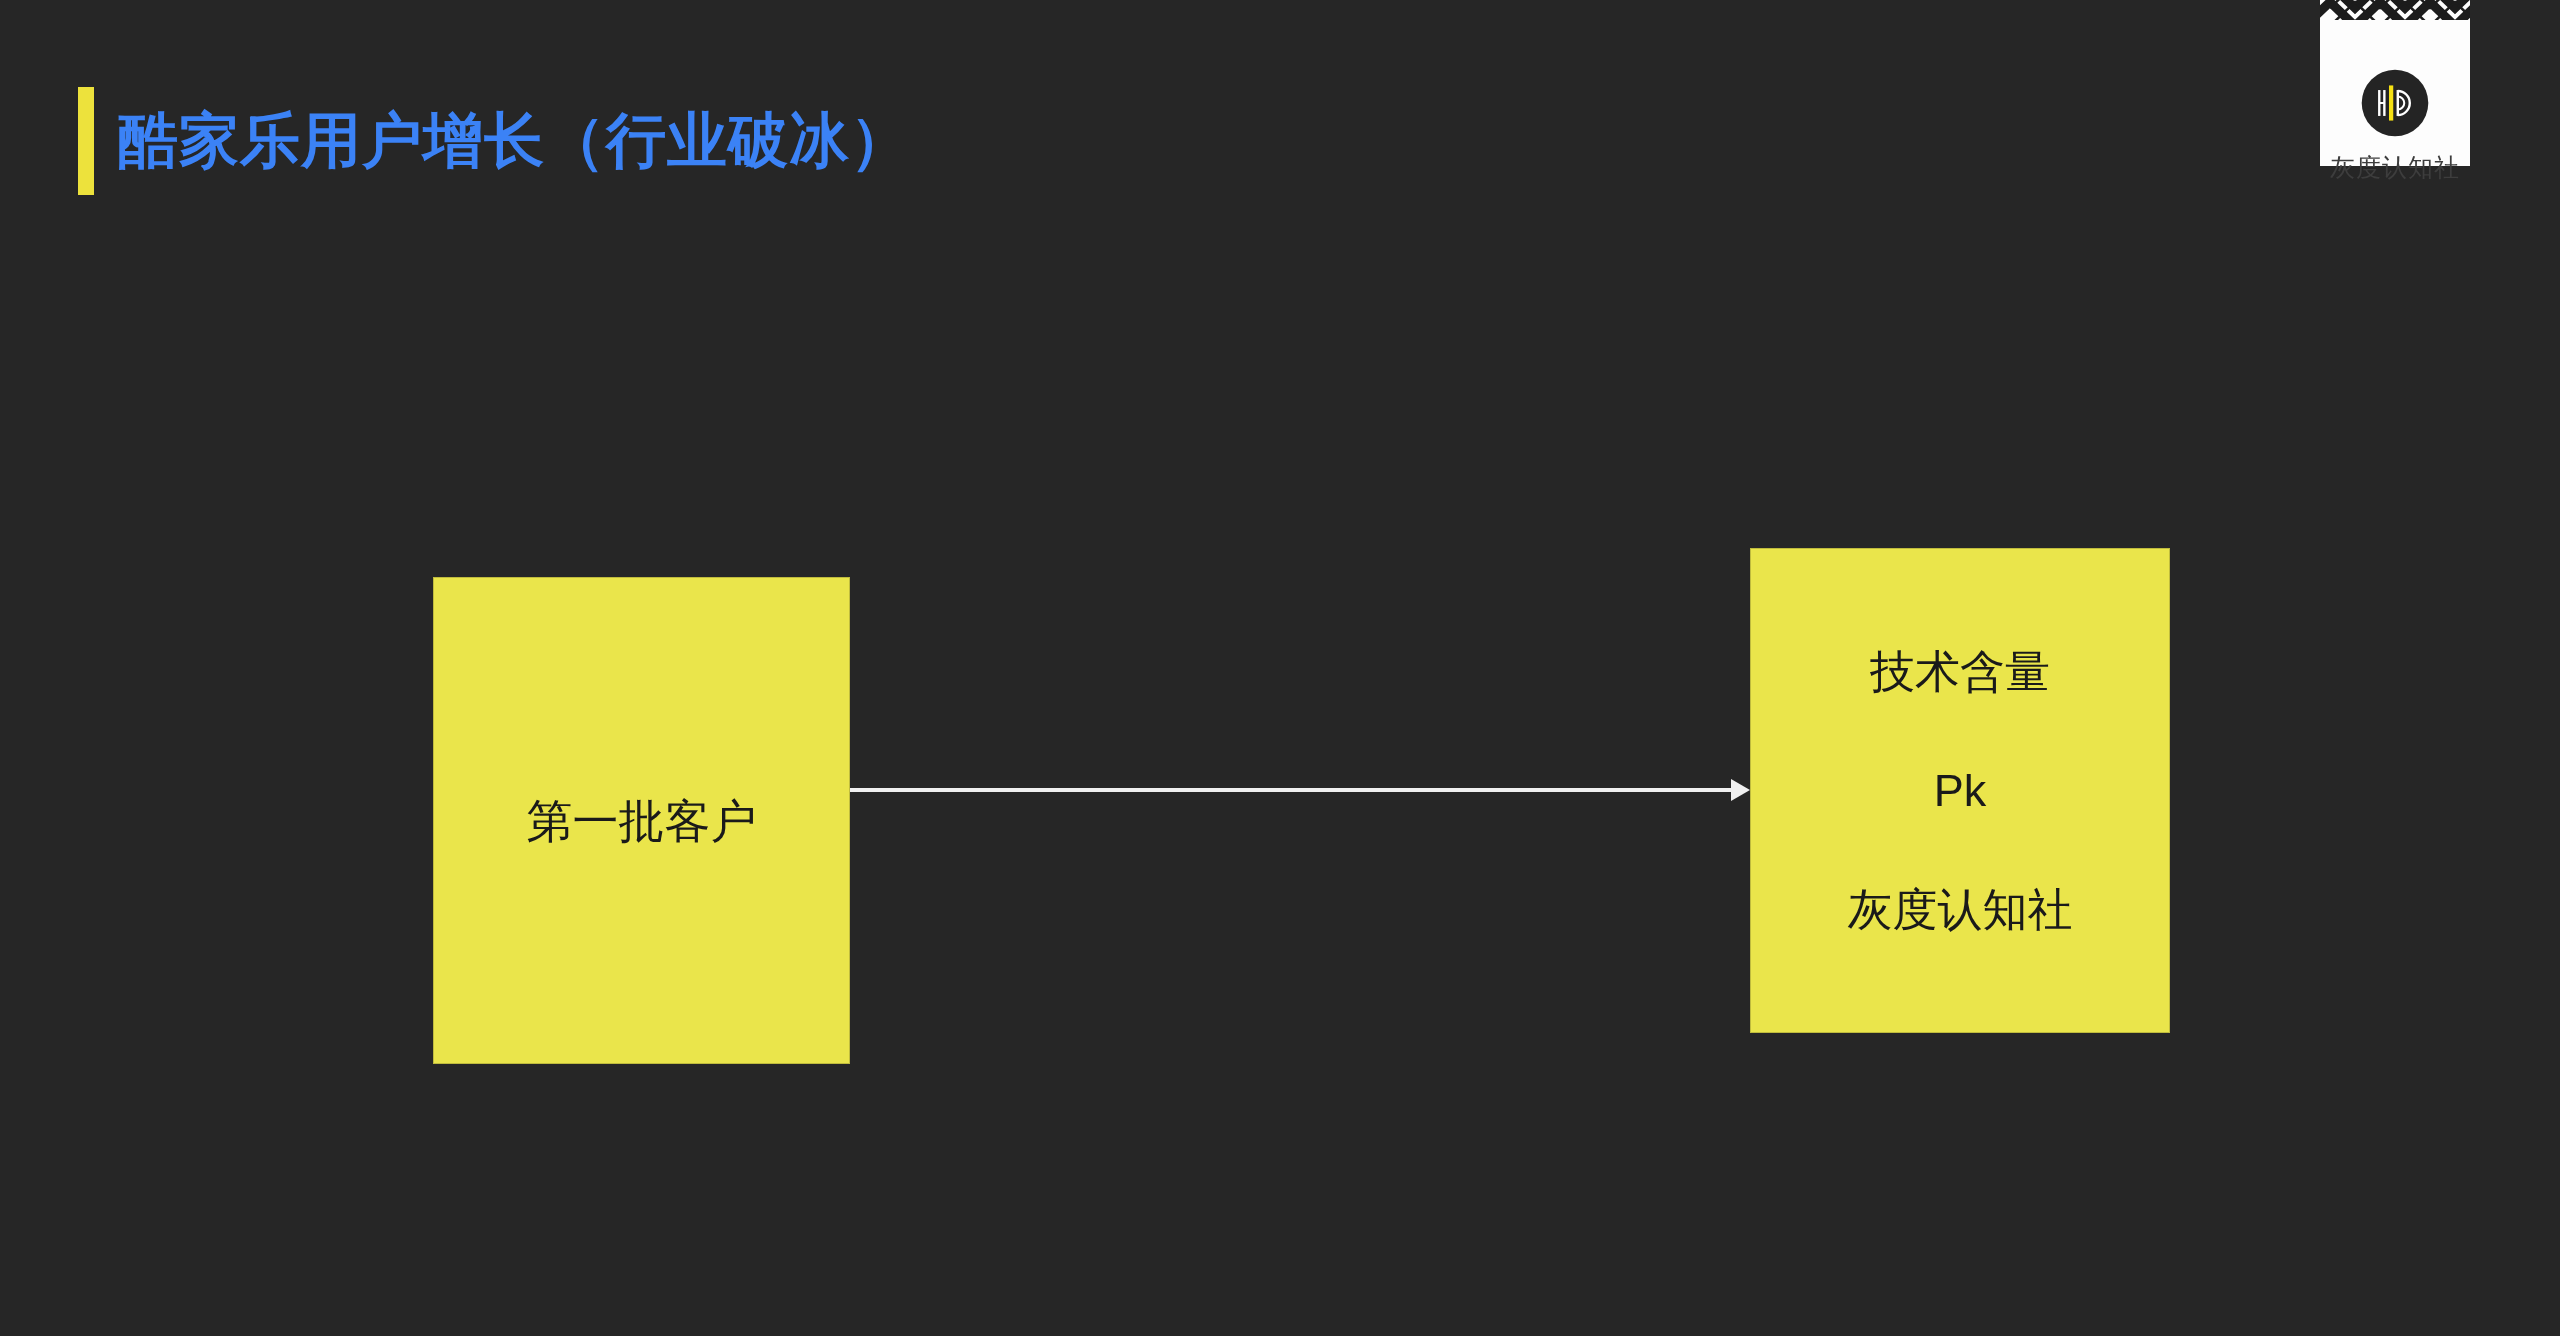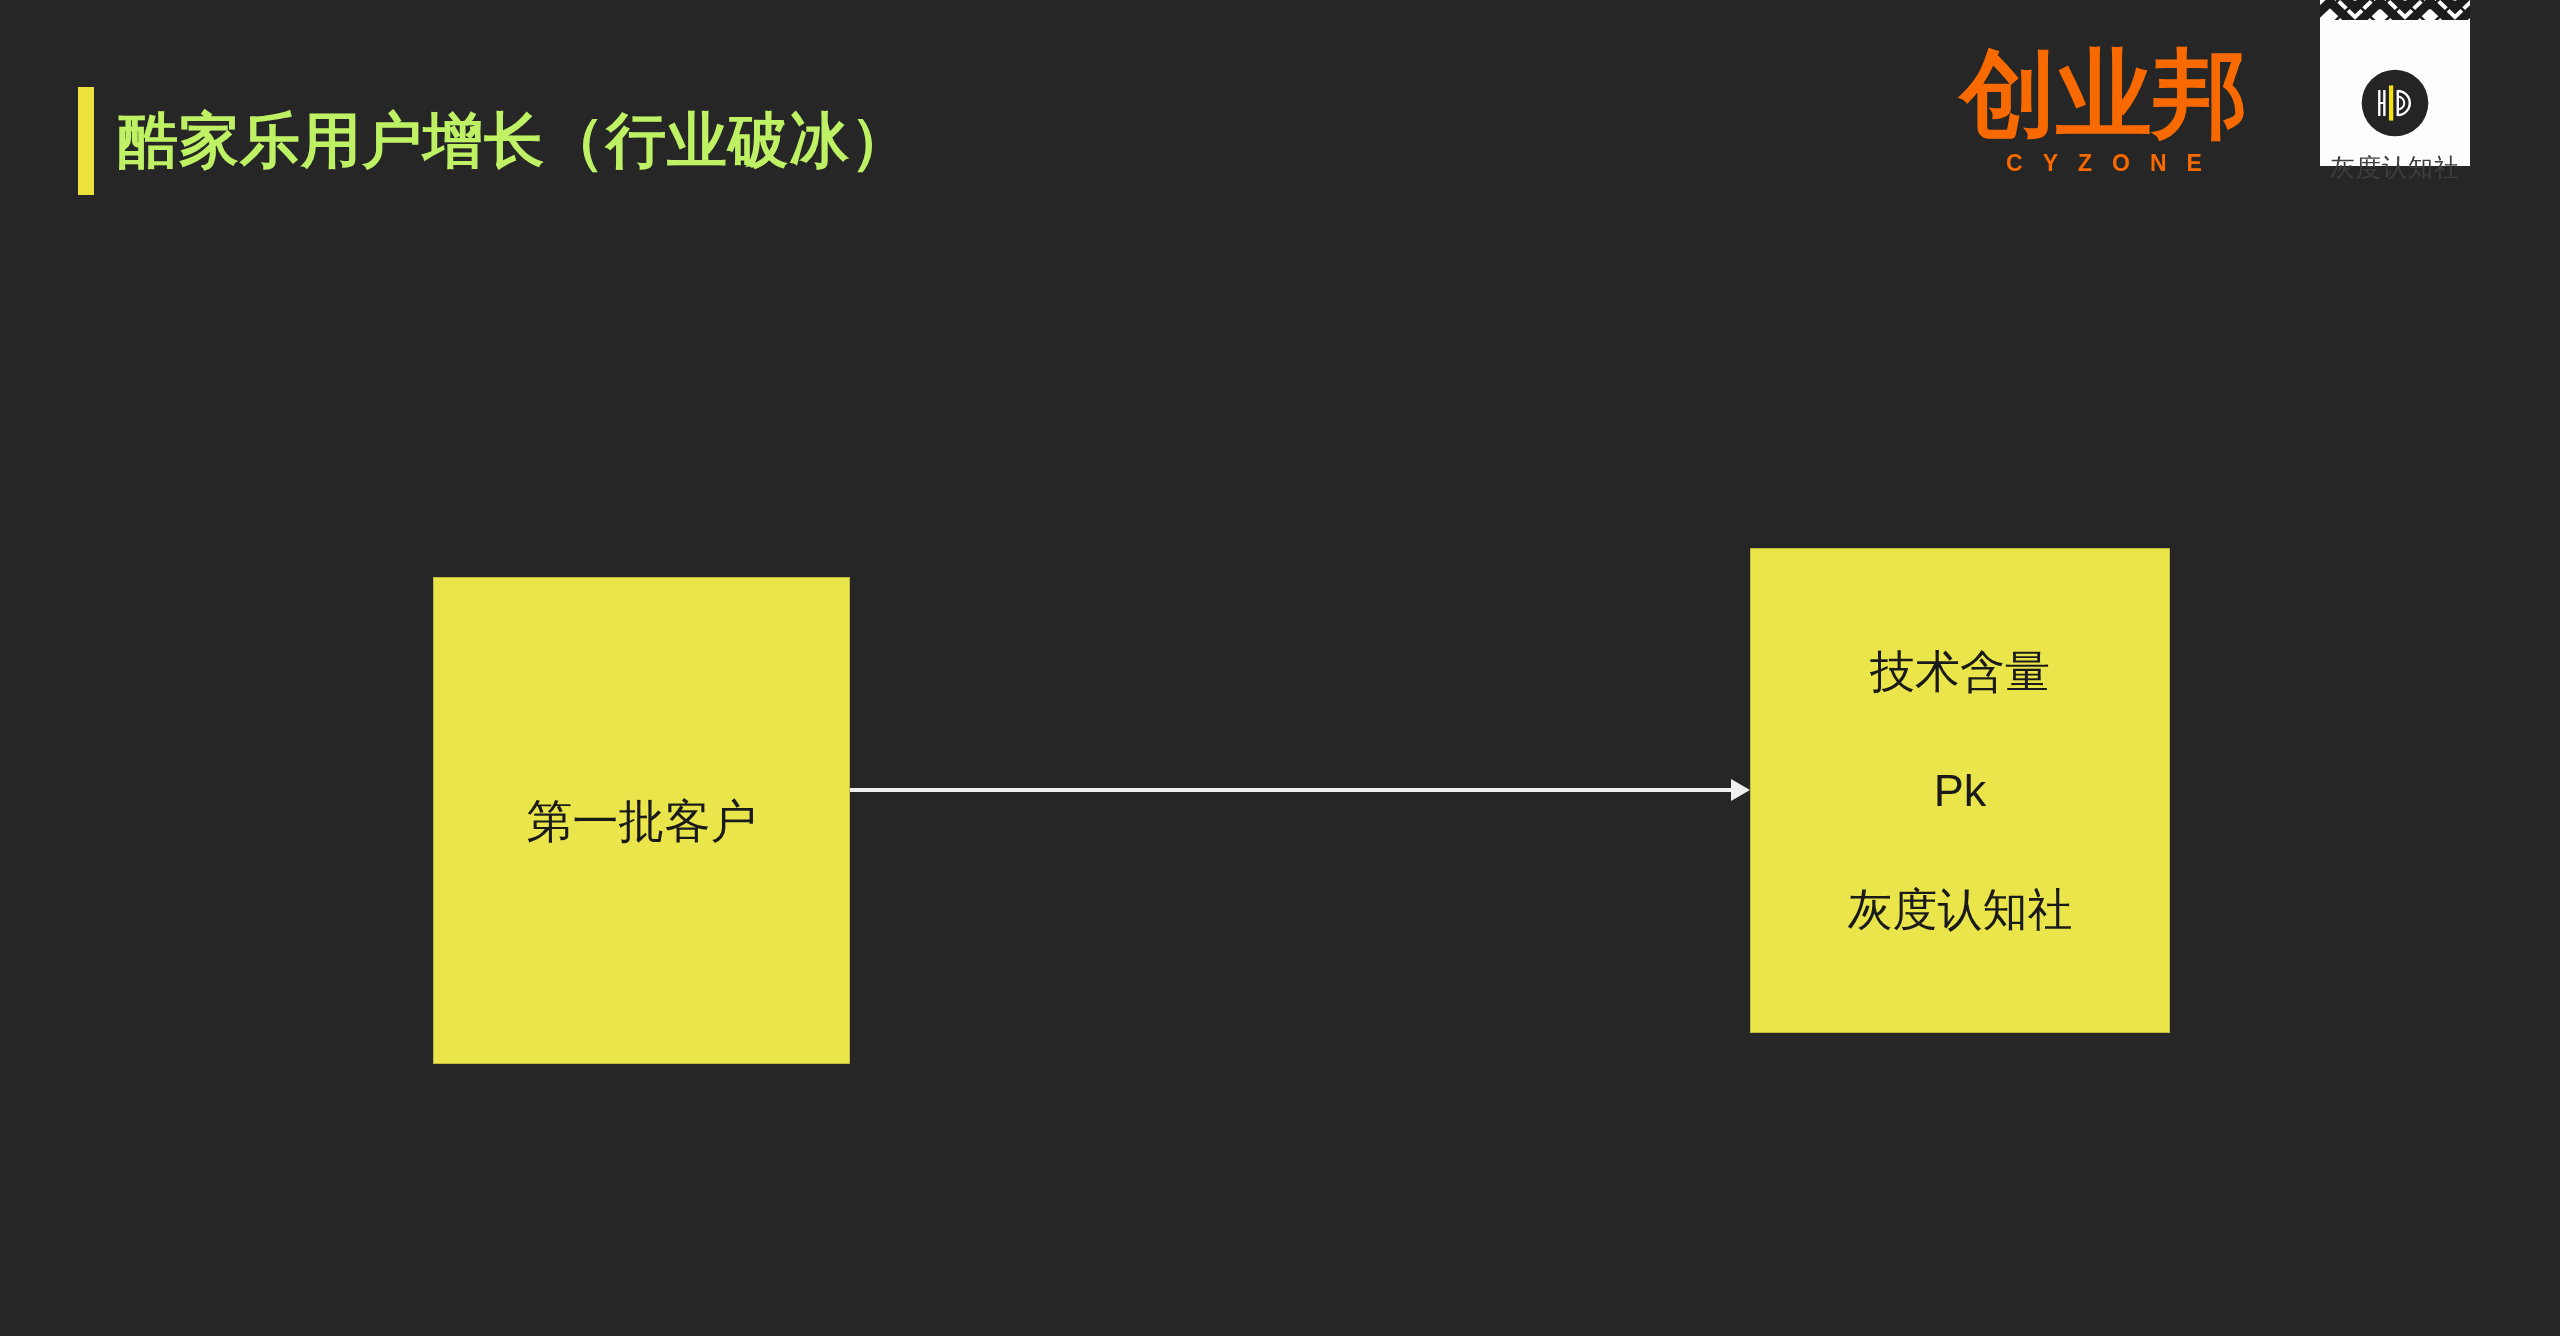--- a/index.html
+++ b/index.html
@@ -17,21 +17,21 @@
     position: absolute;
     left: 78px; top: 87px;
     height: 108px;
     display: flex; align-items: center; gap: 24px;
   }
   .title-bar {
     width: 16px; height: 108px;
     background: #EDE23C;
   }
   .title-text {
-    color: #bef264;
+    color: #3b82f6;
     font-size: 60px;
     font-weight: bold;
     letter-spacing: 1px;
     white-space: nowrap;
     line-height: 1;
   }
 
   
   .cyzone {
     position: absolute;
@@ -111,24 +111,20 @@
 </head>
 <body>
 
 <div class="stage">
 
   <div class="title-wrap">
     <div class="title-bar"></div>
     <div class="title-text">酷家乐用户增长（行业破冰）</div>
   </div>
 
-  <div class="cyzone">
-    <div class="cyzone-name">创业邦</div>
-    <div class="cyzone-sub">CYZONE</div>
-  </div>
 
   <div class="huidu-card">
     <svg class="huidu-zigzag" viewBox="0 0 150 20" preserveAspectRatio="none">
       <rect x="0" y="0" width="150" height="20" fill="#FDFDFD"></rect>
       <path d="M-15,8 L10,-16 L35,8 L60,-16 L85,8 L110,-16 L135,8 L160,-16" stroke="#1C1C1C" stroke-width="9" fill="none"></path>
       <path d="M10,8 L35,-16 L60,8 L85,-16 L110,8 L135,-16 L160,8" stroke="#1C1C1C" stroke-width="2.5" fill="none"></path>
       <path d="M-15,26 L10,2 L35,26 L60,2 L85,26 L110,2 L135,26 L160,2" stroke="#1C1C1C" stroke-width="9" fill="none"></path>
       <path d="M10,26 L35,2 L60,26 L85,2 L110,26 L135,2 L160,26" stroke="#1C1C1C" stroke-width="2.5" fill="none"></path>
     </svg>
     <svg class="huidu-circle" viewBox="0 0 80 80">

